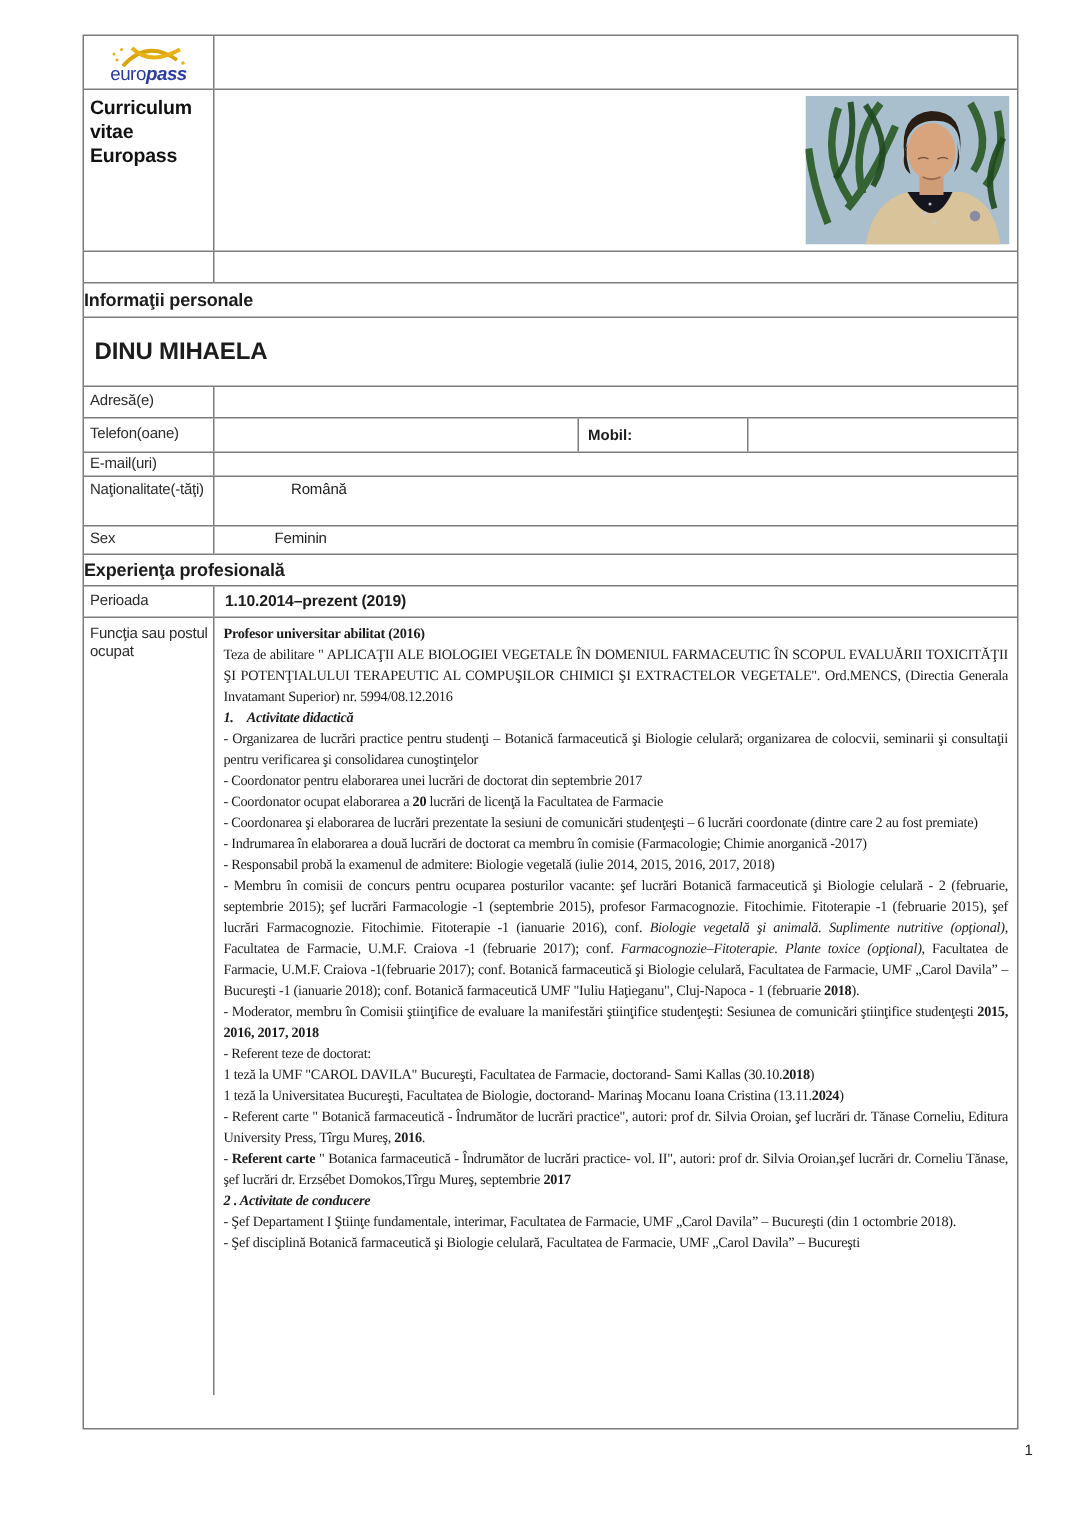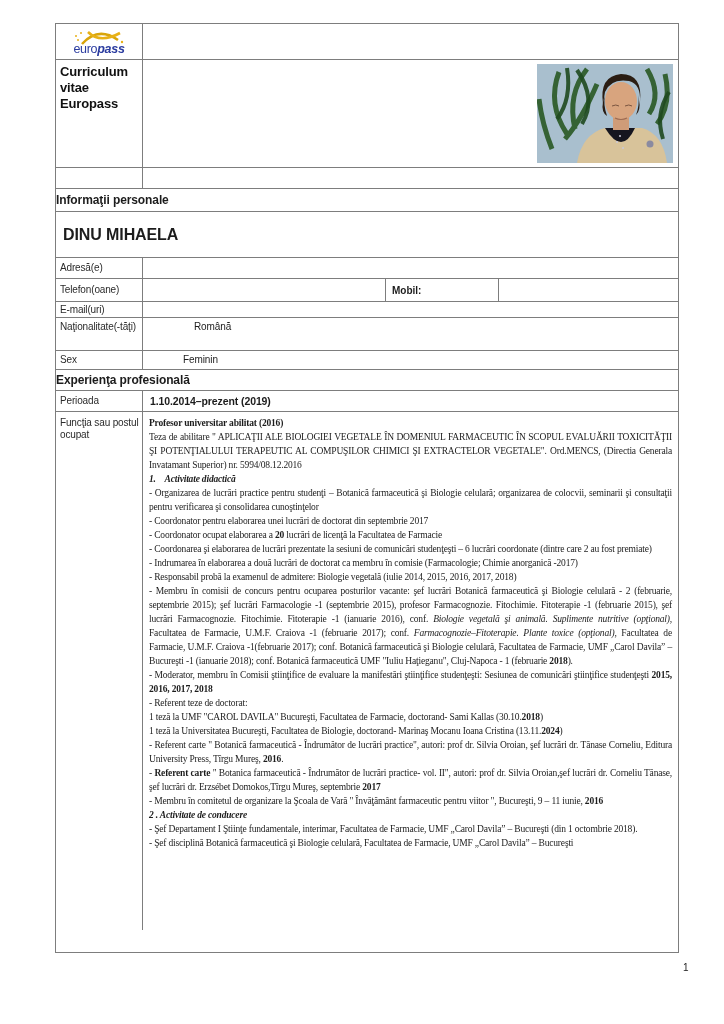--- a/index.html
+++ b/index.html
@@ -178,21 +178,20 @@
         <div class="para"><span>- Coordonarea şi elaborarea de lucrări prezentate la sesiuni de comunicări studenţeşti – 6 lucrări coordonate (dintre care 2 au  fost premiate)</span></div>
         <div class="para"><span>- Indrumarea în elaborarea a două lucrări de doctorat ca membru  în comisie (Farmacologie; Chimie anorganică -2017)</span></div>
         <div class="para"><span>- Responsabil probă la examenul de admitere: Biologie vegetală (iulie 2014, 2015, 2016, 2017, 2018)</span></div>
         <div class="para"><span> - Membru în comisii de concurs pentru ocuparea posturilor vacante: şef lucrări Botanică farmaceutică şi Biologie celulară - 2 (februarie, septembrie 2015); şef lucrări Farmacologie -1 (septembrie 2015), profesor Farmacognozie. Fitochimie. Fitoterapie -1 (februarie 2015), şef lucrări Farmacognozie. Fitochimie. Fitoterapie -1 (ianuarie 2016), conf. </span><span class="i">Biologie vegetală şi animală. Suplimente nutritive (opţional)</span><span>, Facultatea de Farmacie, U.M.F. Craiova -1 (februarie 2017); conf. </span><span class="i">Farmacognozie–Fitoterapie. Plante toxice (opţional)</span><span>, Facultatea de Farmacie, U.M.F. Craiova -1(februarie 2017); conf. Botanică farmaceutică şi Biologie celulară, Facultatea de Farmacie, UMF „Carol Davila” – Bucureşti -1 (ianuarie 2018); conf. Botanică farmaceutică UMF "Iuliu Haţieganu", Cluj-Napoca - 1 (februarie </span><span class="b">2018</span><span>).</span></div>
         <div class="para"><span>- Moderator, membru în Comisii ştiinţifice de evaluare la manifestări ştiinţifice studenţeşti: Sesiunea de comunicări ştiinţifice studenţeşti </span><span class="b">2015, 2016, 2017, 2018</span></div>
         <div class="para"><span>- Referent teze de doctorat:</span></div>
         <div class="para"><span>1 teză la UMF "CAROL DAVILA" Bucureşti, Facultatea de Farmacie, doctorand- Sami Kallas (30.10.</span><span class="b">2018</span><span>)</span></div>
         <div class="para"><span>1 teză la Universitatea Bucureşti, Facultatea de Biologie, doctorand- Marinaş Mocanu Ioana Cristina (13.11.</span><span class="b">2024</span><span>)</span></div>
         <div class="para"><span>- Referent carte " Botanică farmaceutică - Îndrumător de lucrări practice", autori: prof dr. Silvia Oroian, şef lucrări dr. Tănase Corneliu,  Editura University Press, Tîrgu Mureş, </span><span class="b">2016</span><span>.</span></div>
         <div class="para"><span>- </span><span class="b">Referent carte</span><span> " Botanica farmaceutică - Îndrumător de lucrări practice- vol. II", autori: prof dr. Silvia Oroian,şef lucrări dr.  Corneliu Tănase, şef lucrări dr. Erzsébet Domokos,Tîrgu Mureş, septembrie </span><span class="b">2017</span></div>
-        <div class="para"><span>- Membru în comitetul de organizare la Şcoala de Vară " Învăţământ farmaceutic pentru viitor ", Bucureşti, 9 – 11 iunie, </span><span class="b">2016</span></div>
         <div class="para"><span class="b i">2 . Activitate de conducere</span></div>
         <div class="para"><span> - Şef Departament I Ştiinţe fundamentale, interimar, Facultatea de Farmacie, UMF „Carol Davila” – Bucureşti (din 1 octombrie 2018).</span></div>
         <div class="para"><span>- Şef disciplină Botanică farmaceutică şi Biologie celulară, Facultatea de Farmacie, UMF „Carol Davila” – Bucureşti</span></div>
       </div>
   </div>
 
 </div>
 
 <div class="page-num">1</div>
 

